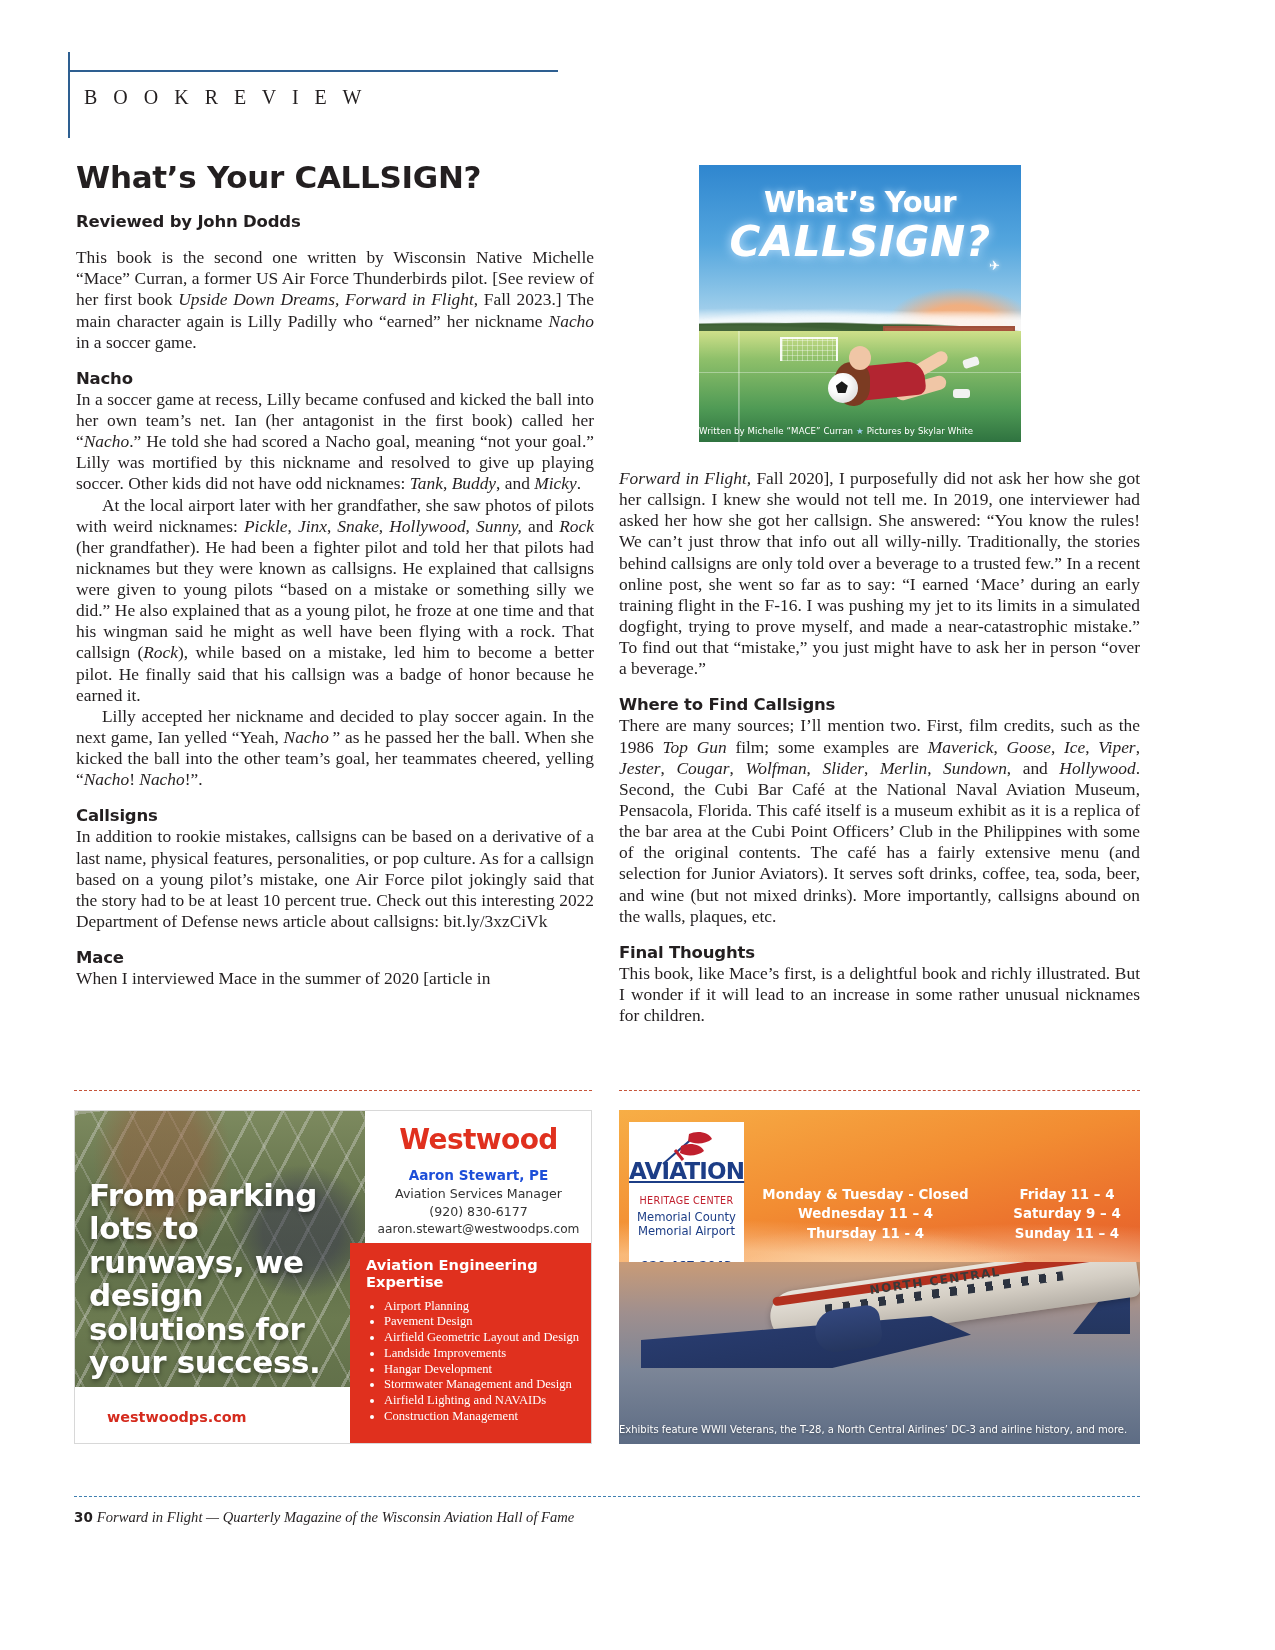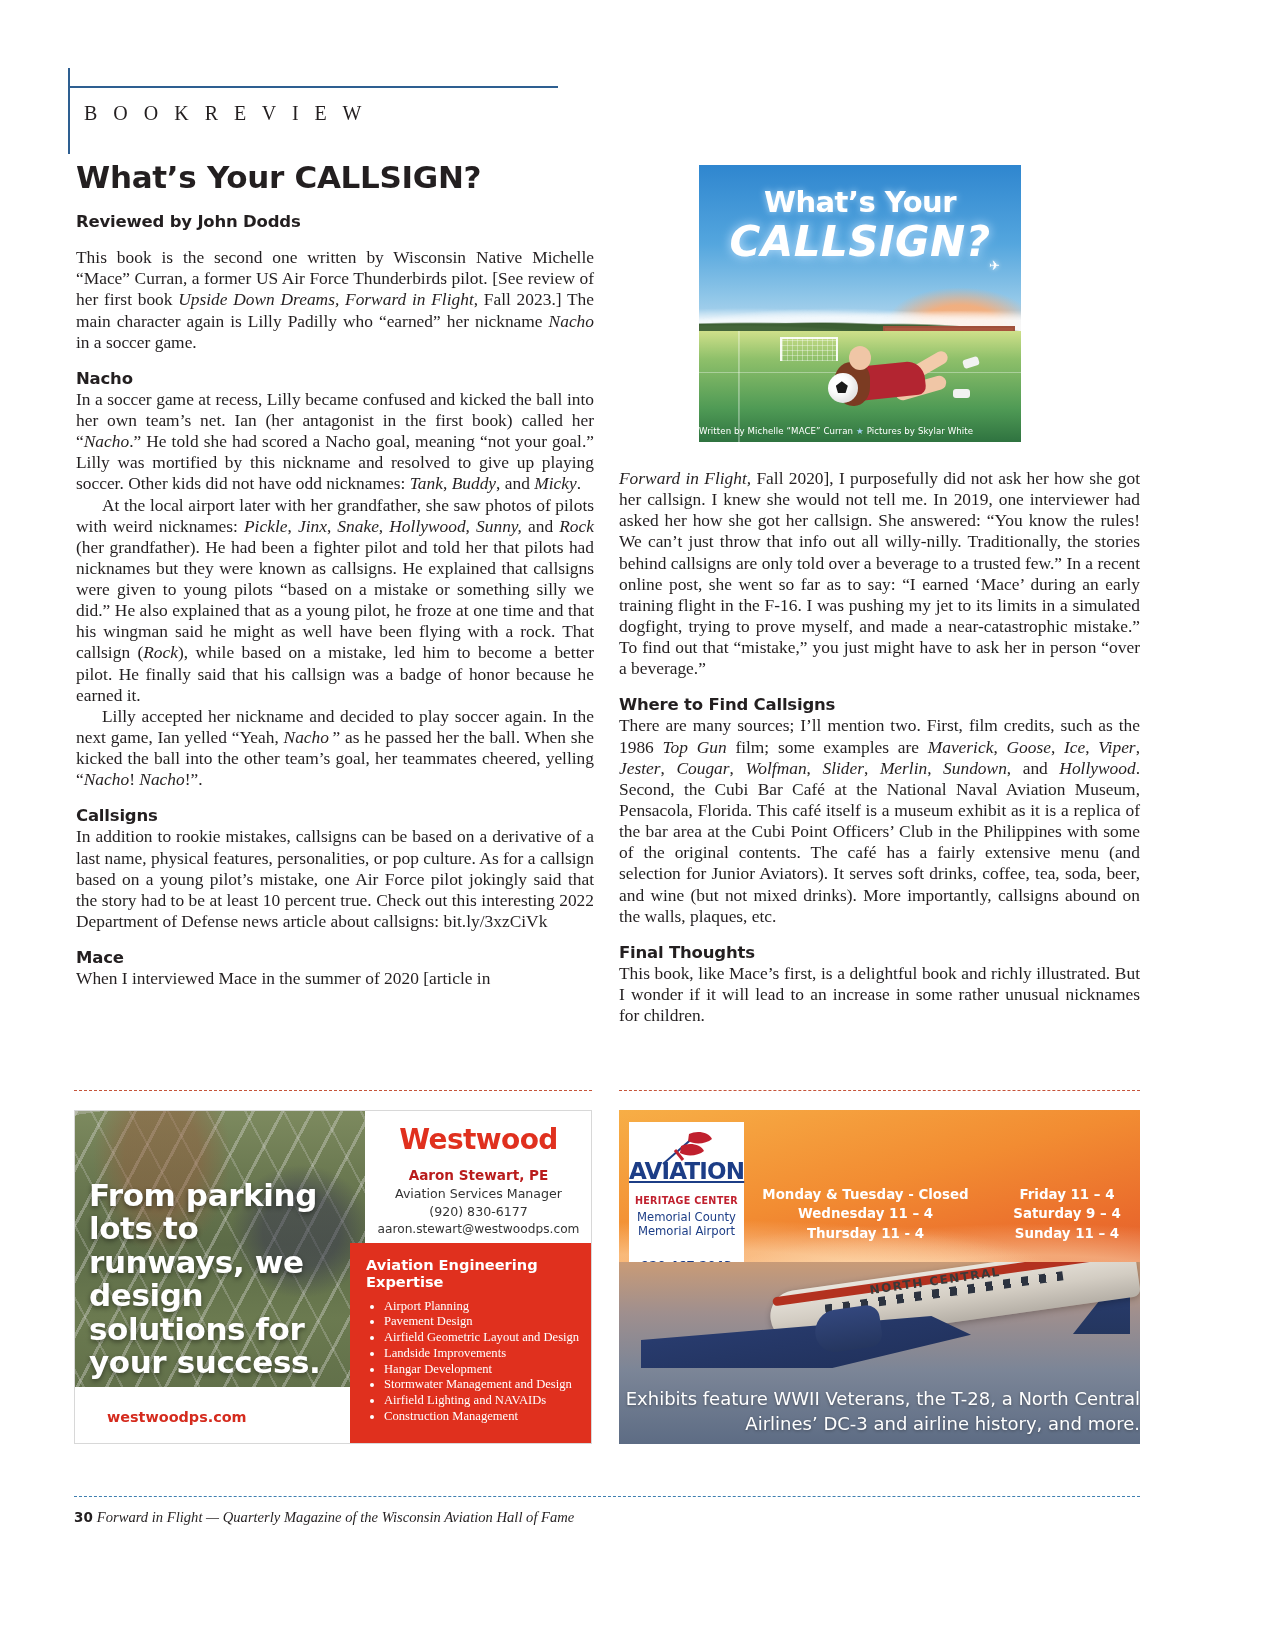--- a/index.html
+++ b/index.html
@@ -11,21 +11,21 @@
     font-family: "Liberation Serif", serif;
     position: relative;
     overflow: hidden;
   }
 
   .page { position: relative; width: 1275px; height: 1650px; }
 
   
   .header {
     position: absolute;
-    left: 68px; top: 68px;
+    left: 68px; top: 52px;
     width: 490px; height: 86px;
   }
   .header-rule-h {
     position: absolute; left: 0; top: 18px;
     width: 490px; height: 2px; background: #2e5f91;
   }
   .header-rule-v {
     position: absolute; left: 0; top: 0;
     width: 2px; height: 86px; background: #2e5f91;
   }
@@ -274,21 +274,21 @@
     position:absolute; left: 0; top: 12px; width: 100%;
     text-align:center;
     font-family:"DejaVu Sans", sans-serif;
     font-weight:bold; font-size: 28px; color:#e0301e;
     letter-spacing:-0.6px;
   }
   .ww-name {
     position:absolute; left:0; top: 56px; width:100%;
     text-align:center;
     font-family:"DejaVu Sans", sans-serif;
-    font-weight:bold; font-size: 13.6px; color:#b91c1c;
+    font-weight:bold; font-size: 13.6px; color:#1d4ed8;
   }
   .ww-role, .ww-phone, .ww-email {
     position:absolute; left:0; width:100%;
     text-align:center;
     font-family:"DejaVu Sans", sans-serif;
     font-size: 12.6px; color:#333333;
   }
   .ww-role  { top: 75px; }
   .ww-phone { top: 93px; }
   .ww-email { top: 111px; font-size: 12.2px; }
@@ -347,21 +347,21 @@
   .ahc-word {
     position:absolute; left:0; top: 36px; width:100%;
     font-family:"DejaVu Sans", sans-serif;
     font-weight:bold; font-size: 23px; color:#1c3d86;
     letter-spacing:-0.8px;
     text-decoration:underline;
   }
   .ahc-sub {
     position:absolute; left:0; top: 73px; width:100%;
     font-family:"DejaVu Sans", sans-serif;
-    font-weight:bold; font-size: 9.6px; color:#c0202e;
+    font-weight:normal; font-size: 9.6px; color:#c0202e;
     letter-spacing: .3px;
   }
   .ahc-addr {
     position:absolute; left:0; top: 88px; width:100%;
     font-family:"DejaVu Sans", sans-serif;
     font-size: 11.6px; color:#1c3d86; line-height:1.25;
   }
   .ahc-phone {
     position:absolute; left:0; top: 137px; width:100%;
     font-family:"DejaVu Sans", sans-serif;
@@ -438,23 +438,23 @@
   }
   .dc3-engine {
     position:absolute; left: 196px; top: 46px;
     width: 66px; height: 42px;
     background: linear-gradient(180deg,#33477d 0%, #25365f 100%);
     border-radius: 34px 20px 20px 30px;
     transform: rotate(-8deg);
   }
   .ahc-caption {
     position:absolute; left: 0; bottom: 8px; width:100%;
-    text-align:right;
-    font-family:"DejaVu Sans", sans-serif;
-    font-size: 18px; line-height:1.35; color:#ffffff;
+    text-align:left;
+    font-family:"DejaVu Sans", sans-serif;
+    font-size: 10px; line-height:1.35; color:#ffffff;
     text-shadow: 0 1px 3px rgba(0,0,0,.35);
   }
 
   
   .footer-rule {
     position:absolute; left: 74px; top: 1496px; width: 1066px; height:0;
     border-top: 1.2px dashed #3f7fb0;
   }
   .footer {
     position:absolute; left: 74px; top: 1508px;

